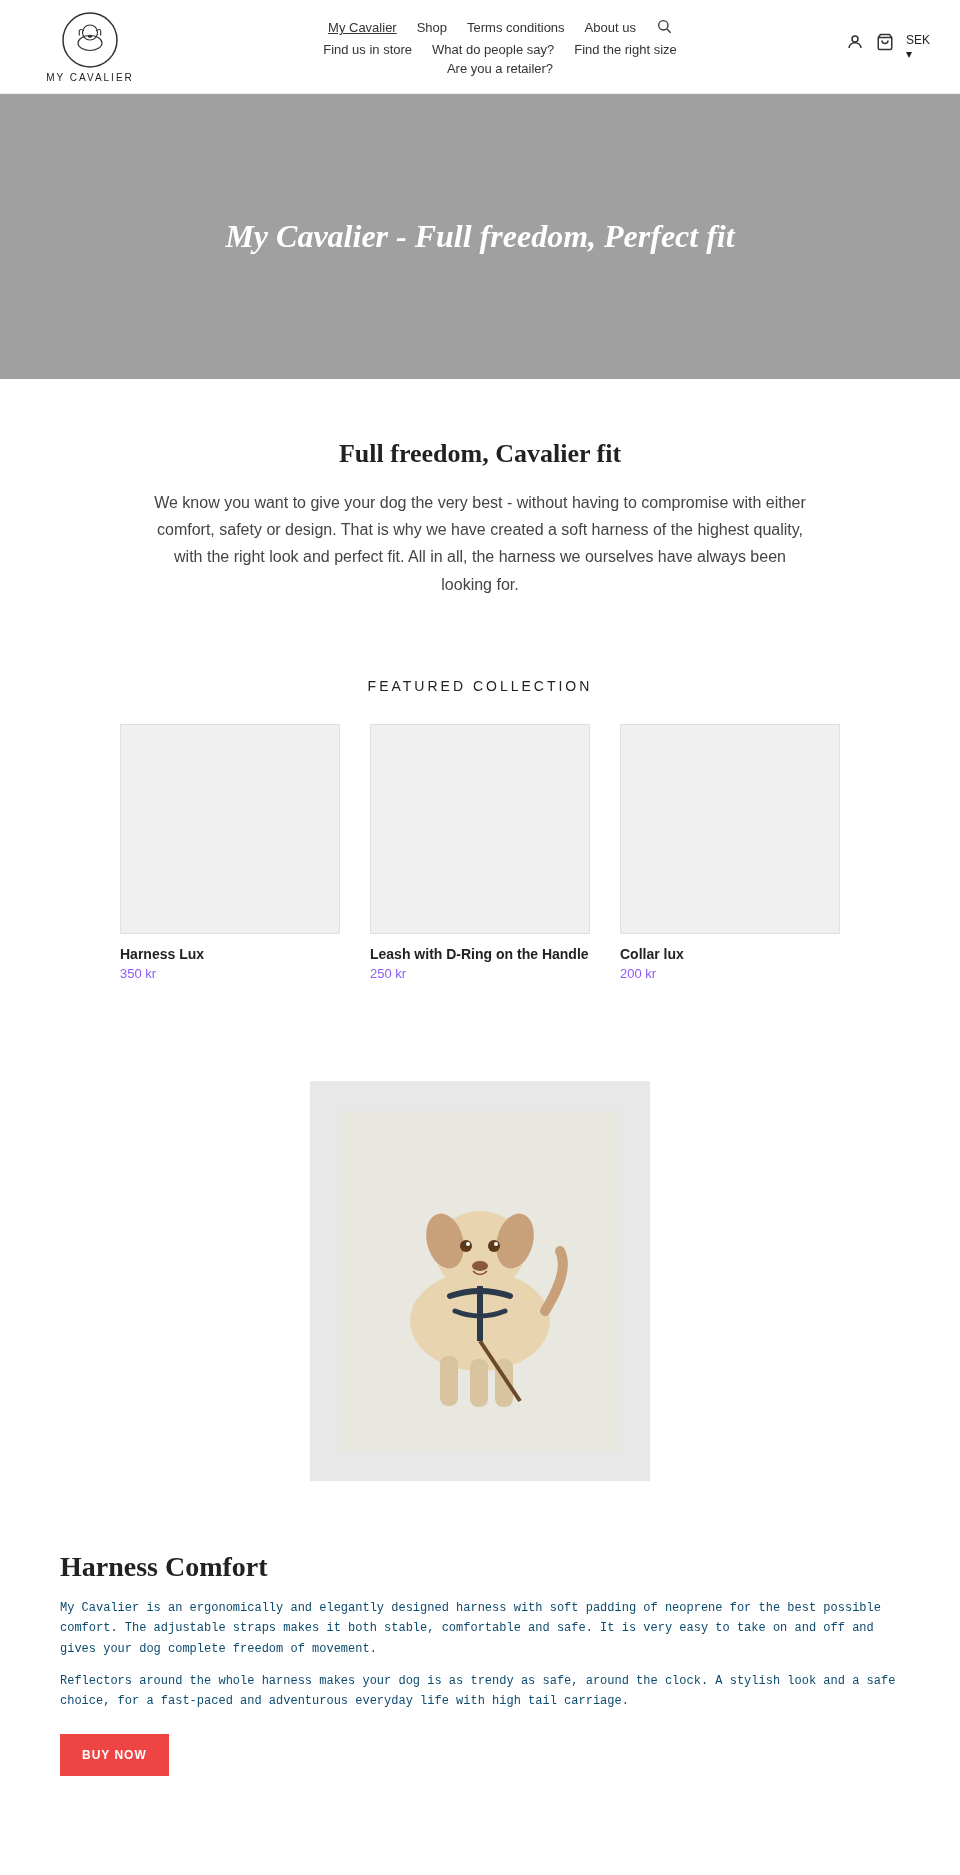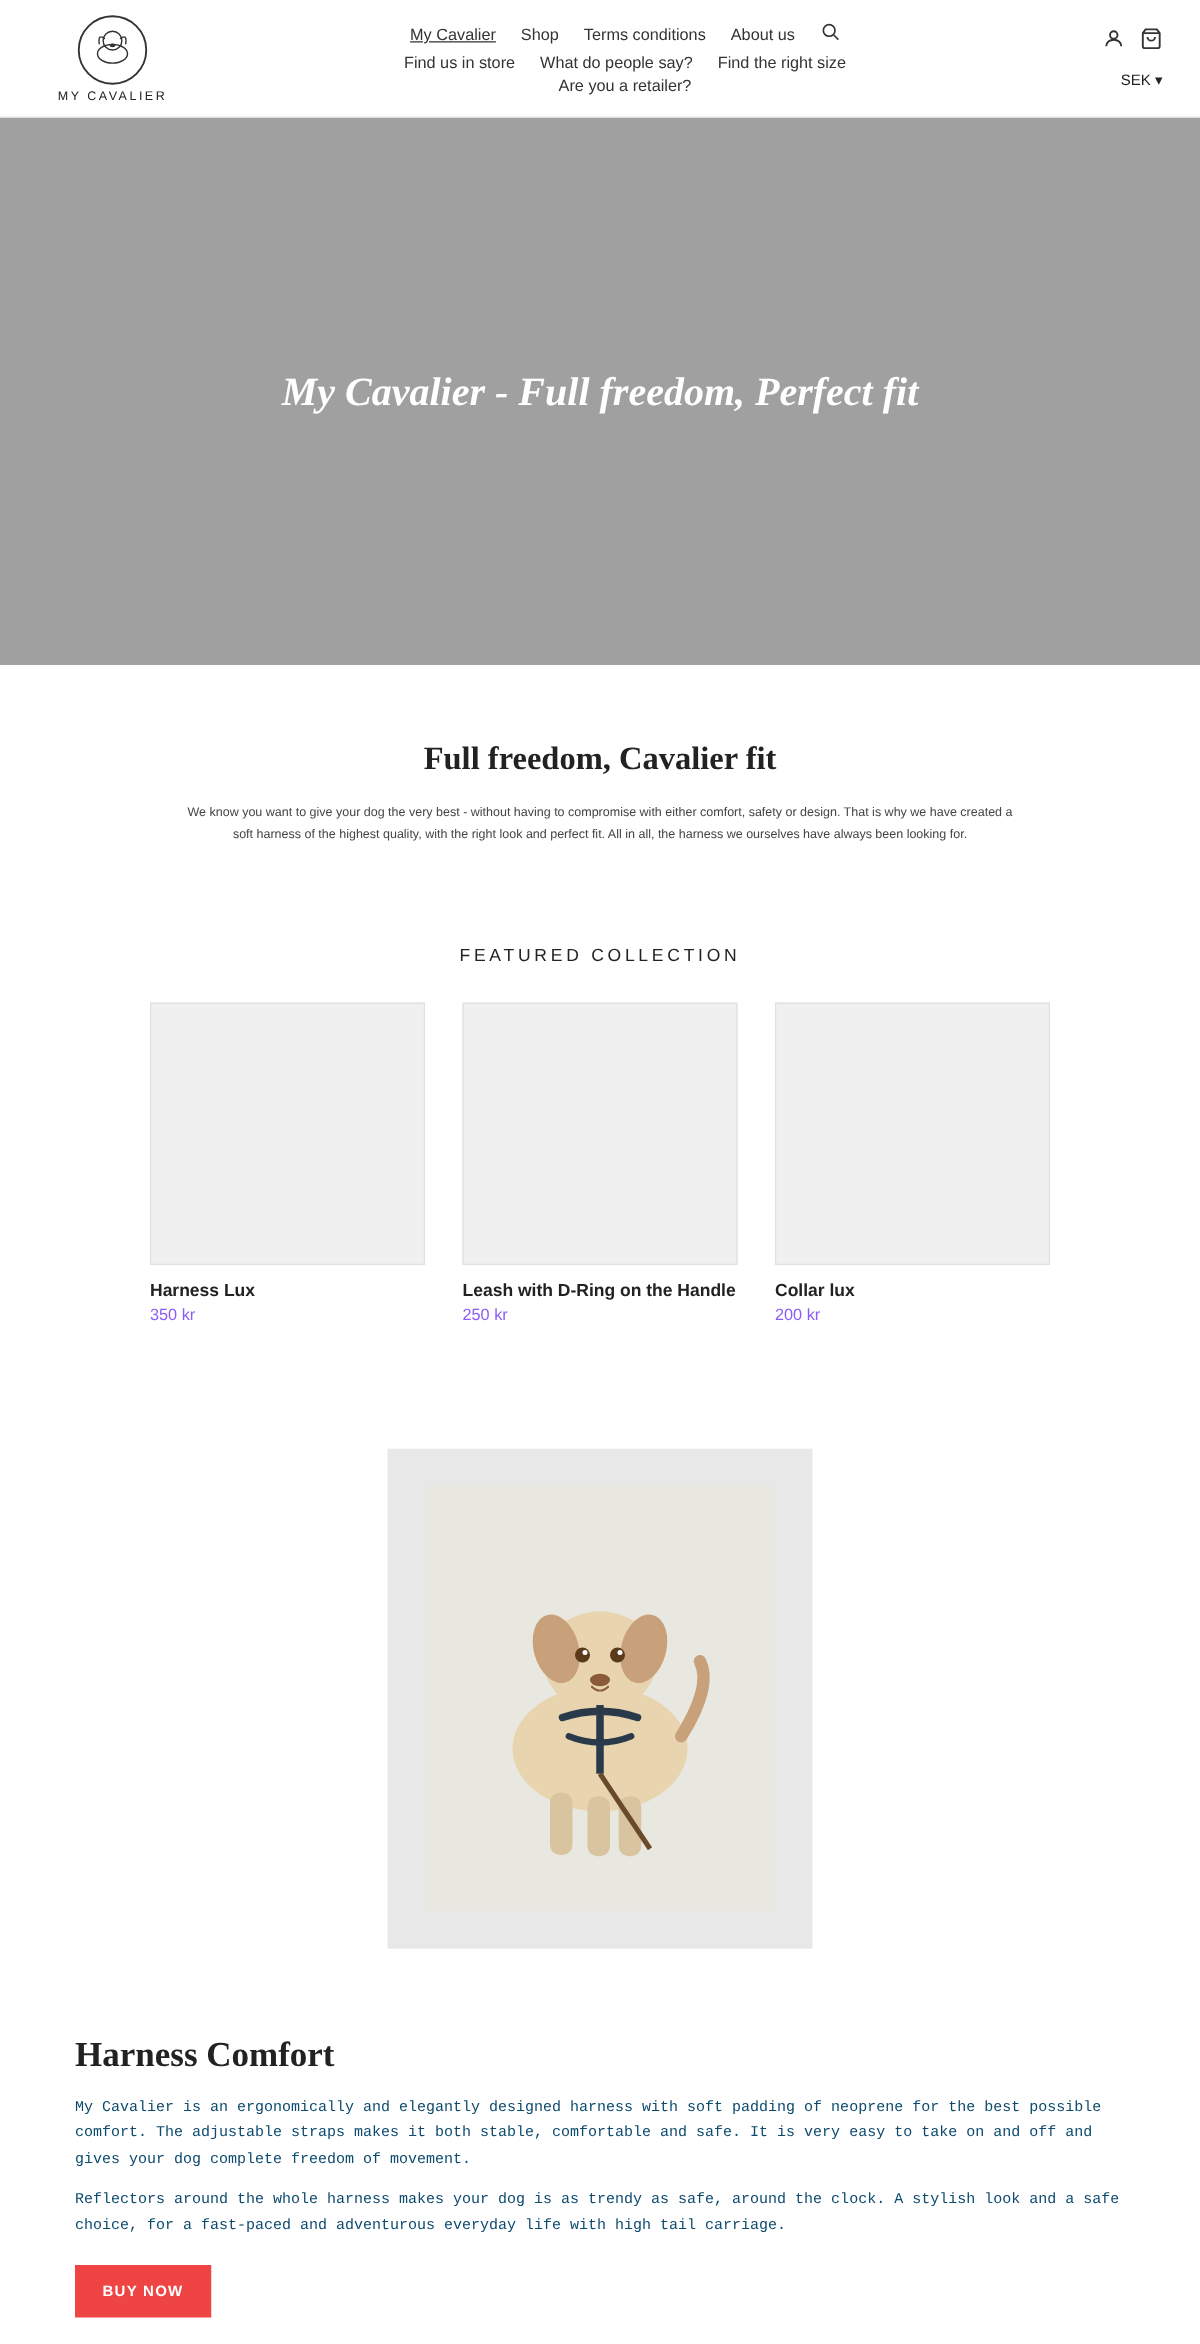--- a/index.html
+++ b/index.html
@@ -47,44 +47,43 @@
       text-decoration: none;
       color: #333;
       font-size: 13px;
       font-family: Arial, sans-serif;
     }
     .nav-row a.underline {
       text-decoration: underline;
     }
     .nav-icons {
       display: flex;
-      align-items: flex-end;
+      align-items: flex-start;
       gap: 12px;
       width: 80px;
       justify-content: flex-end;
-      flex-direction: column;
     }
     .nav-top-icons {
       display: flex;
       gap: 12px;
       align-items: center;
     }
     .currency-selector {
       font-size: 12px;
       font-family: Arial, sans-serif;
       cursor: pointer;
       display: flex;
       align-items: center;
       gap: 2px;
     }
 
     
     .hero {
       background: #a0a0a0;
-      height: 438px;
+      height: 285px;
       display: flex;
       align-items: center;
       justify-content: center;
       flex-direction: column;
       gap: 48px;
     }
     .hero-title {
       color: #fff;
       font-size: 32px;
       font-family: Georgia, serif;
@@ -109,21 +108,21 @@
       padding: 60px 150px;
       text-align: center;
     }
     .intro-section h2 {
       font-size: 26px;
       font-weight: bold;
       margin-bottom: 20px;
       font-family: Georgia, serif;
     }
     .intro-section p {
-      font-size: 10px;
+      font-size: 16px;
       line-height: 1.7;
       color: #444;
       font-family: Arial, sans-serif;
     }
 
     
     .featured-section {
       padding: 20px 64px 60px;
     }
     .featured-title {

